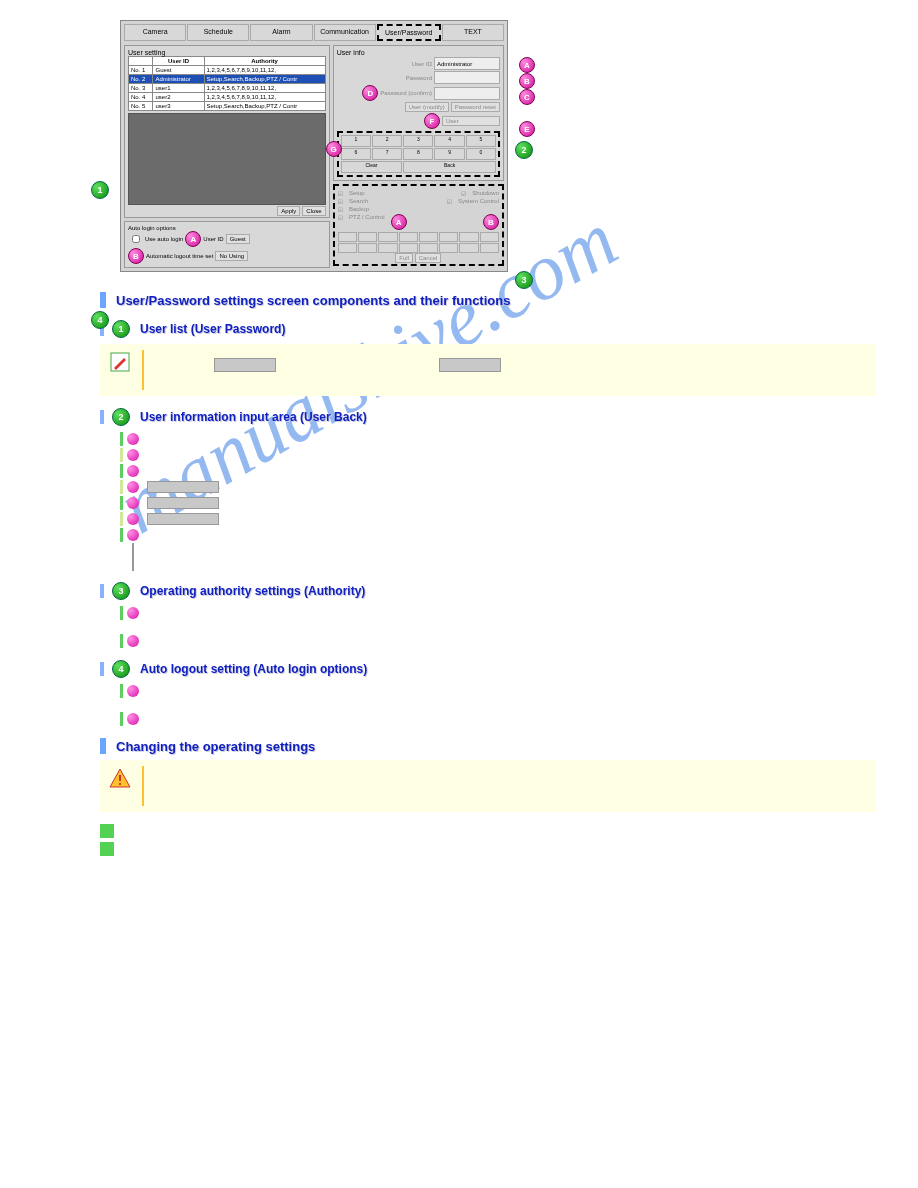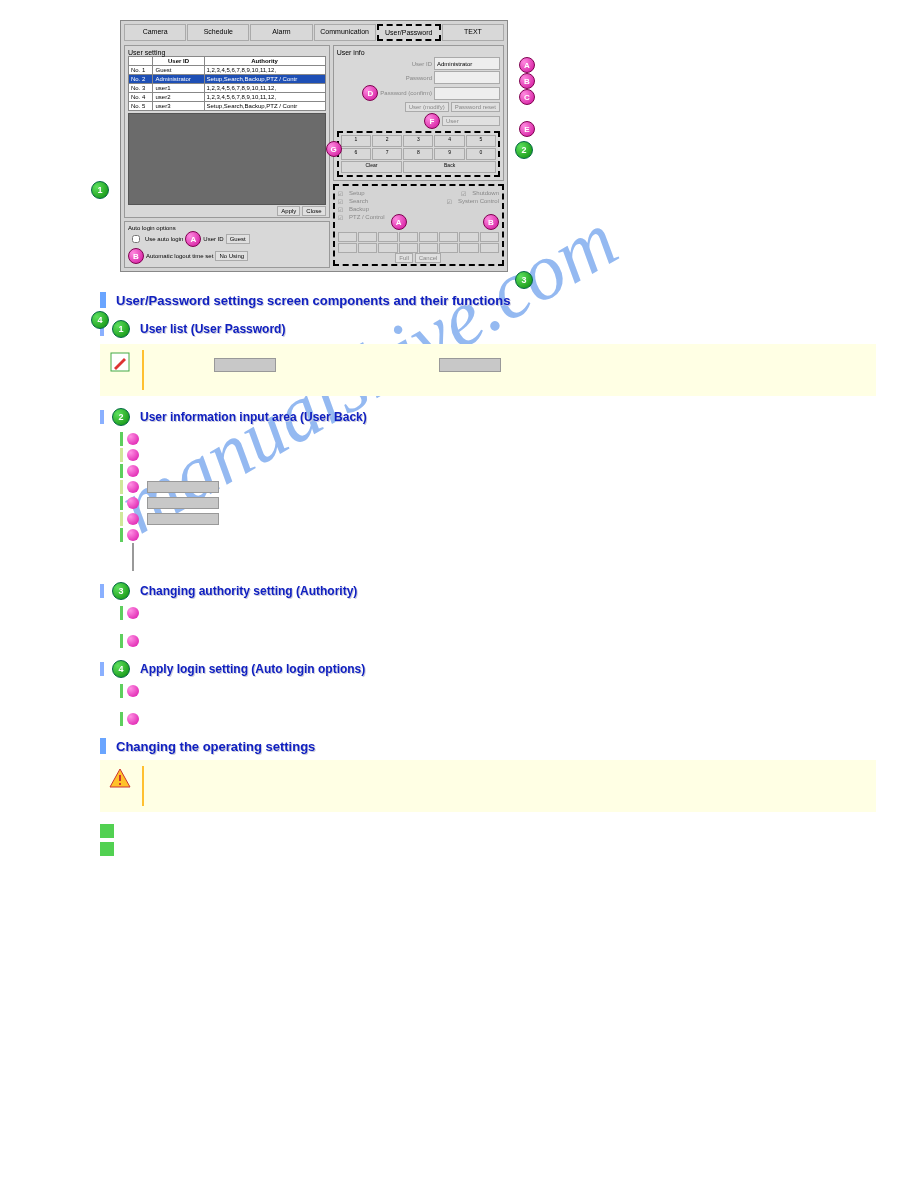--- a/index.html
+++ b/index.html
@@ -356,37 +356,37 @@
         <span class="green-vbar"></span>
         <span class="pink-dot"></span>
       </div>
   <div style="margin-left:8px;"><span class="gray-pill" style="width:80px;"></span></div>
   <div style="margin-left:8px;margin-top:2px;"><span class="gray-pill" style="width:80px;"></span></div>
 </div>
 
 <div class="heading-bar">
   <span class="blue-bar-sm"></span>
   <span class="badge-num">3</span>
-  <span class="heading-text-sub">Changing authority setting (Authority)</span>
+  <span class="heading-text-sub">Operating authority settings (Authority)</span>
 </div>
 <div class="bullet-list">
   <div class="bullet-line">
         <span class="green-vbar"></span>
         <span class="pink-dot"></span>
       </div>
   <div class="bullet-line" style="margin-top:14px;">
         <span class="green-vbar"></span>
         <span class="pink-dot"></span>
       </div>
 </div>
 
 <div class="heading-bar">
   <span class="blue-bar-sm"></span>
   <span class="badge-num">4</span>
-  <span class="heading-text-sub">Apply login setting (Auto login options)</span>
+  <span class="heading-text-sub">Auto logout setting (Auto login options)</span>
 </div>
 <div class="bullet-list">
   <div class="bullet-line">
         <span class="green-vbar"></span>
         <span class="pink-dot"></span>
       </div>
   <div class="bullet-line" style="margin-top:14px;">
         <span class="green-vbar"></span>
         <span class="pink-dot"></span>
       </div>

